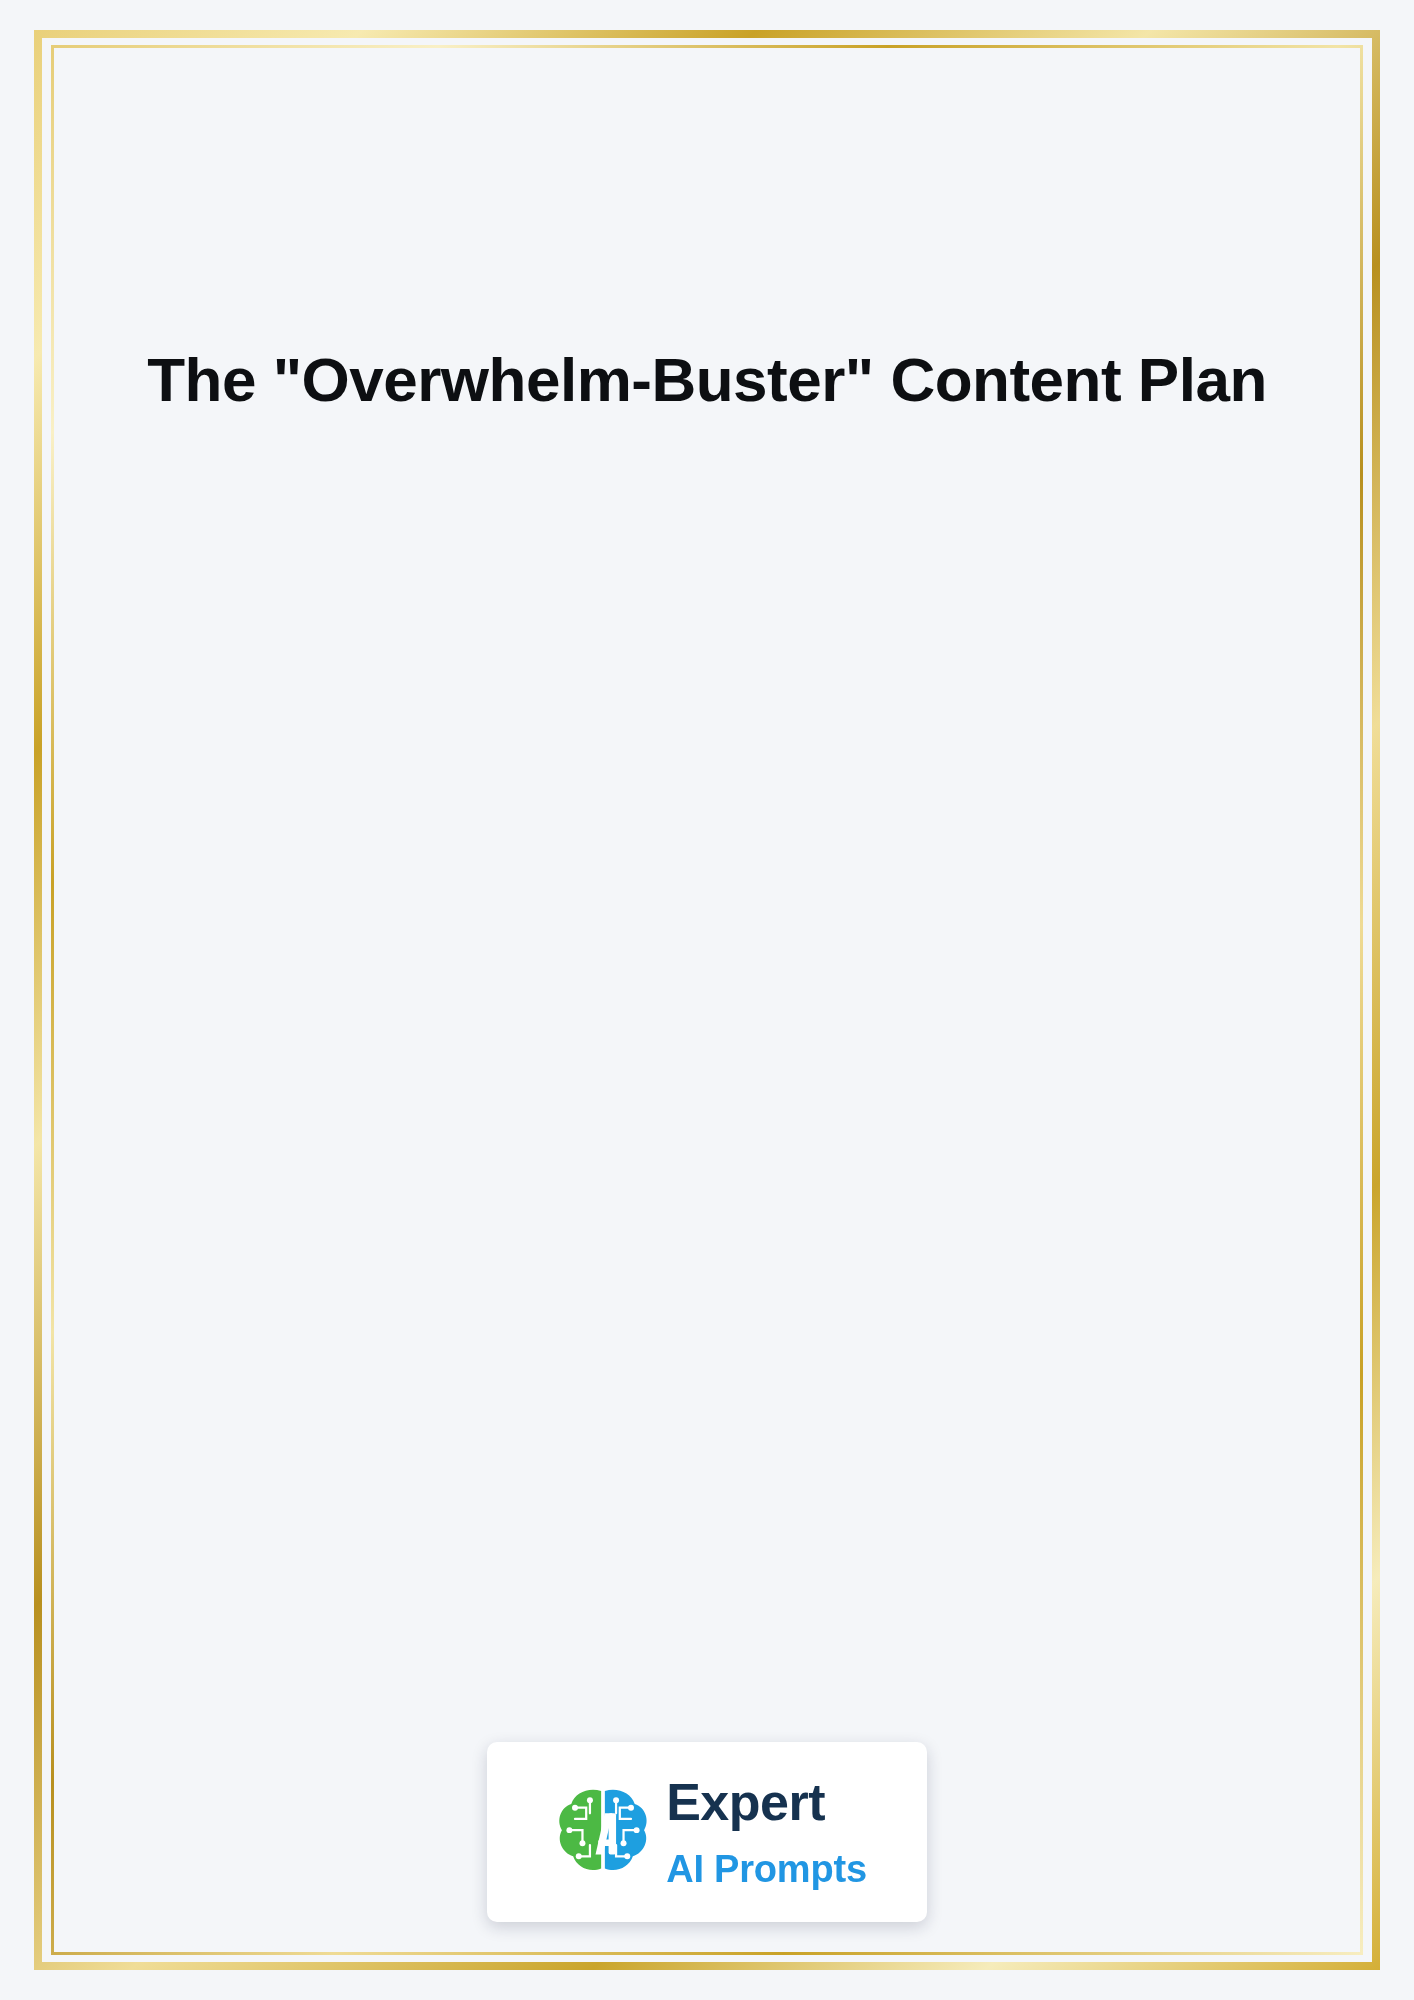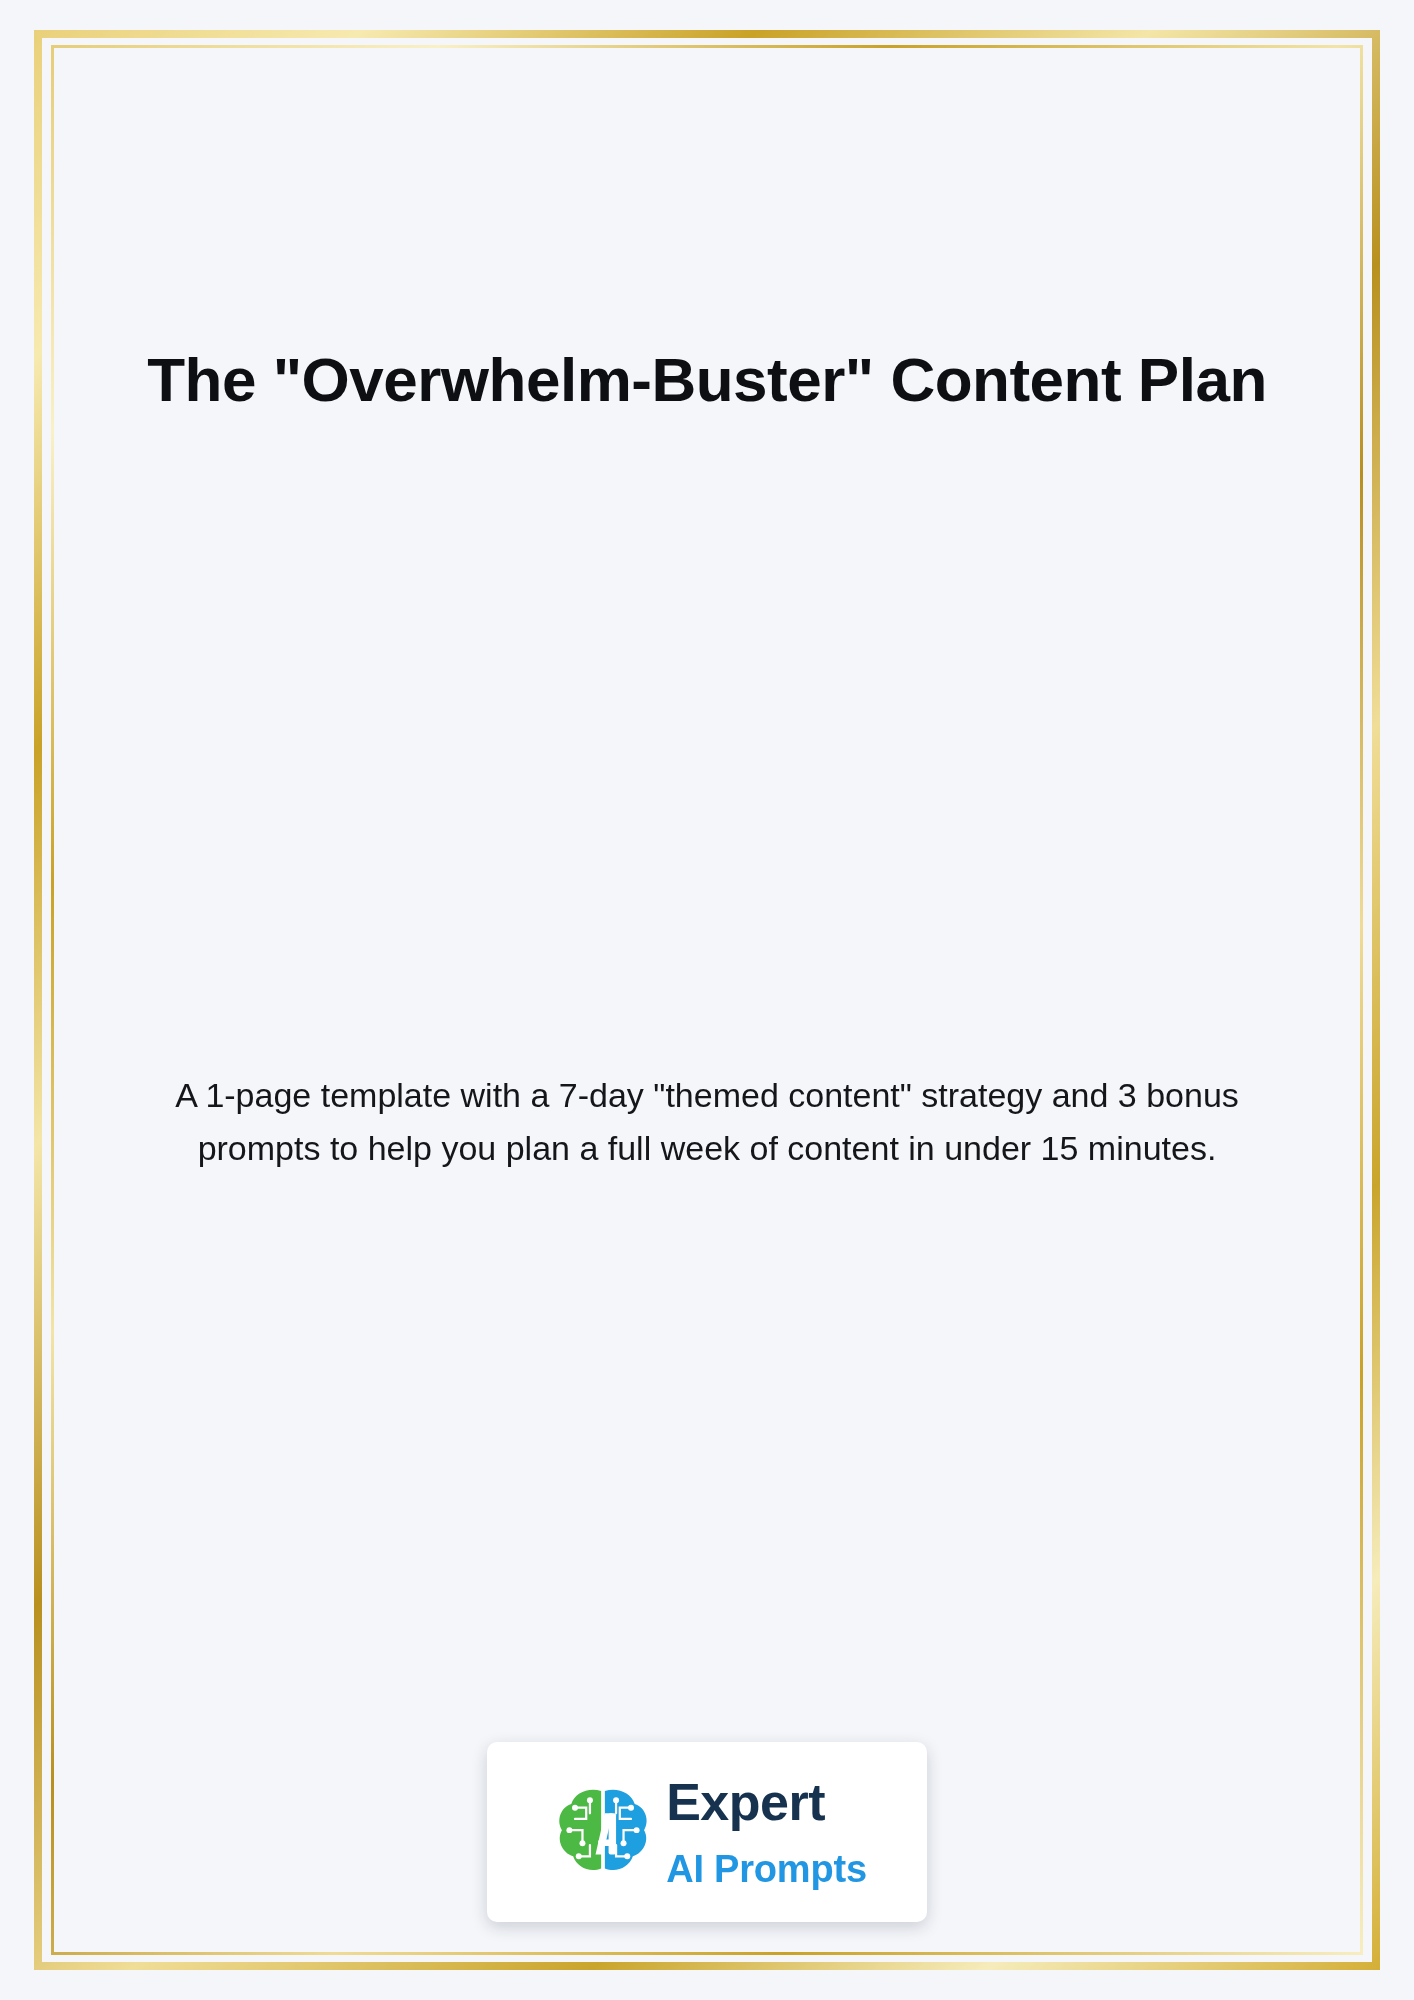--- a/index.html
+++ b/index.html
@@ -154,21 +154,20 @@
 
   <div class="gold-frame-outer">
     <div class="gold-frame-inner"></div>
     <div class="gold-frame-line"></div>
   </div>
 
   <div class="content">
 
     <h1 class="doc-title">The "Overwhelm-Buster" Content Plan</h1>
 
-    <p class="doc-subtitle">A 1-page template with a 7-day "themed content" strategy and 3 bonus prompts to help you plan a full week of content in under 15 minutes.</p>
 
   </div>
 
   <div class="logo-card">
     <span class="logo-mark">
       <svg viewBox="0 0 120 120" width="112" height="112" aria-hidden="true">
 
         <path d="M58 16 C44 12 30 18 26 30 C14 34 10 48 16 58 C10 68 16 82 28 86 C32 98 46 104 58 99 Z" fill="#4cb944"></path>
 
         <path d="M62 16 C76 12 90 18 94 30 C106 34 110 48 104 58 C110 68 104 82 92 86 C88 98 74 104 62 99 Z" fill="#1e9fe0"></path>

